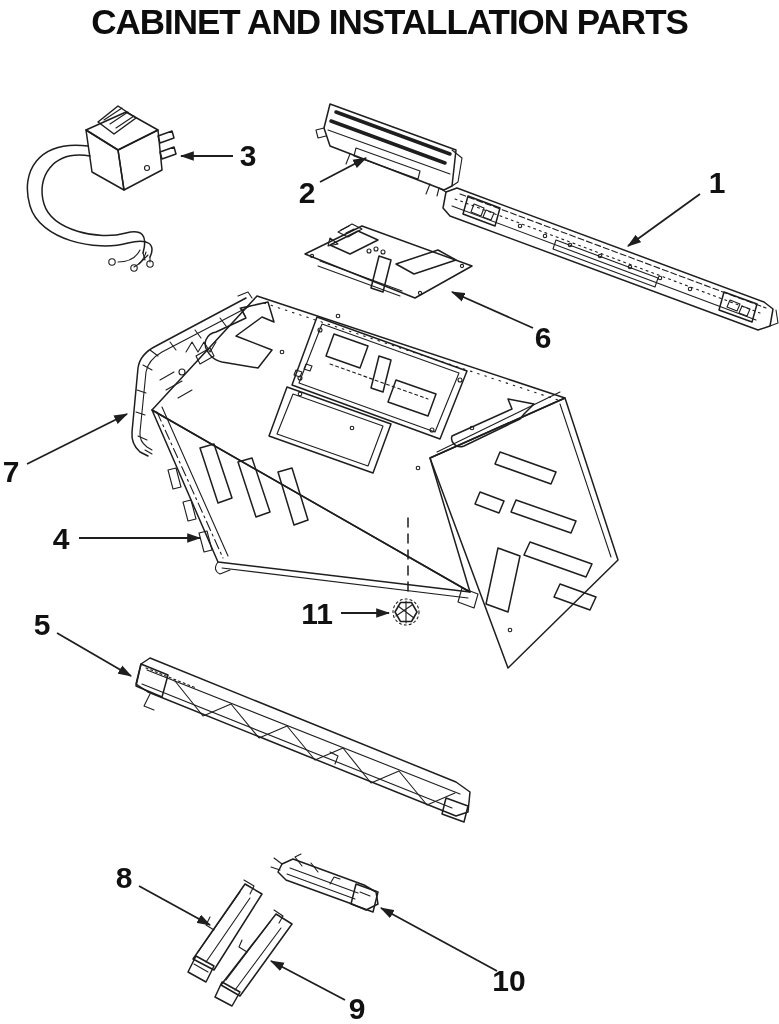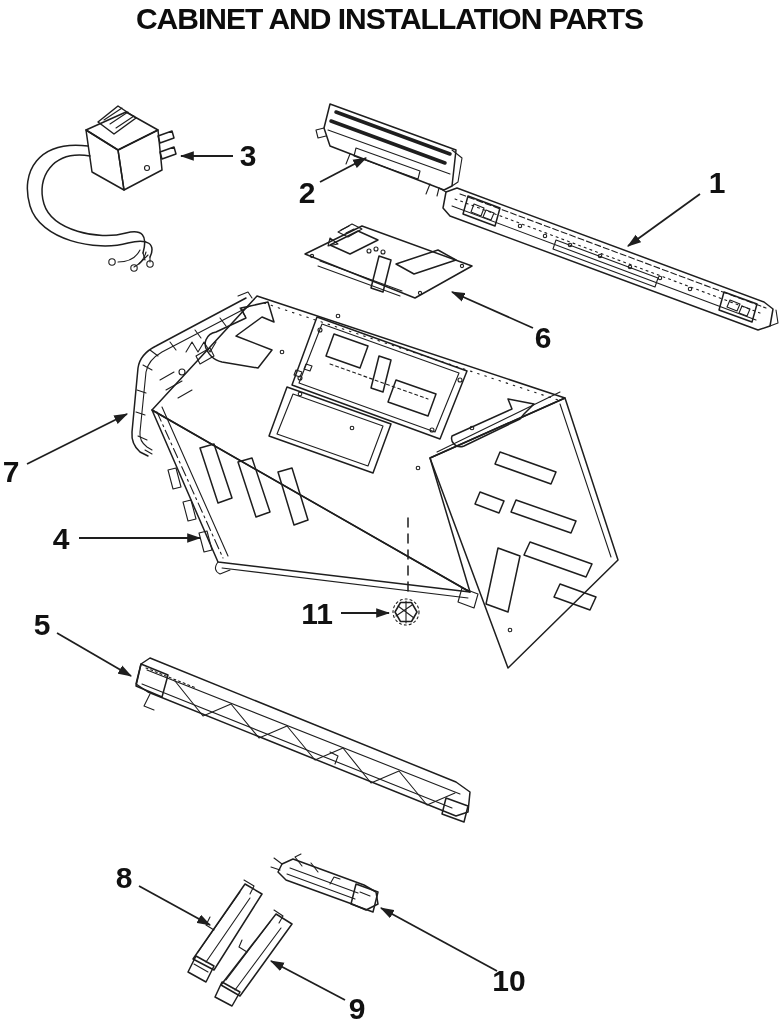--- a/index.html
+++ b/index.html
@@ -7,21 +7,21 @@
     position:relative;
     width:779px;height:1024px;
     background:#ffffff;
     margin:0 auto;
     overflow:hidden;
     font-family:"Liberation Sans", sans-serif;
   }
   #title{
     position:absolute;top:2px;left:0;width:100%;
     text-align:center;
-    font-size:30px;font-weight:700;letter-spacing:-1px;
+    font-size:35px;font-weight:700;letter-spacing:-1px;
     color:#0d0d0d;
     user-select:none;
   }
   svg#art{position:absolute;left:0;top:0;}
   .ln{fill:none;stroke:#1e1e1e;stroke-width:1.5;stroke-linejoin:round;stroke-linecap:round;}
   .tn{fill:none;stroke:#1e1e1e;stroke-width:1.1;stroke-linejoin:round;stroke-linecap:round;}
   .thick{fill:none;stroke:#1e1e1e;stroke-width:3.5;stroke-linecap:round;}
   .callout-line{fill:none;stroke:#1e1e1e;stroke-width:1.8;}
   .callout-num{font-family:"Liberation Sans",sans-serif;font-size:30px;font-weight:700;fill:#111111;}
 </style>

